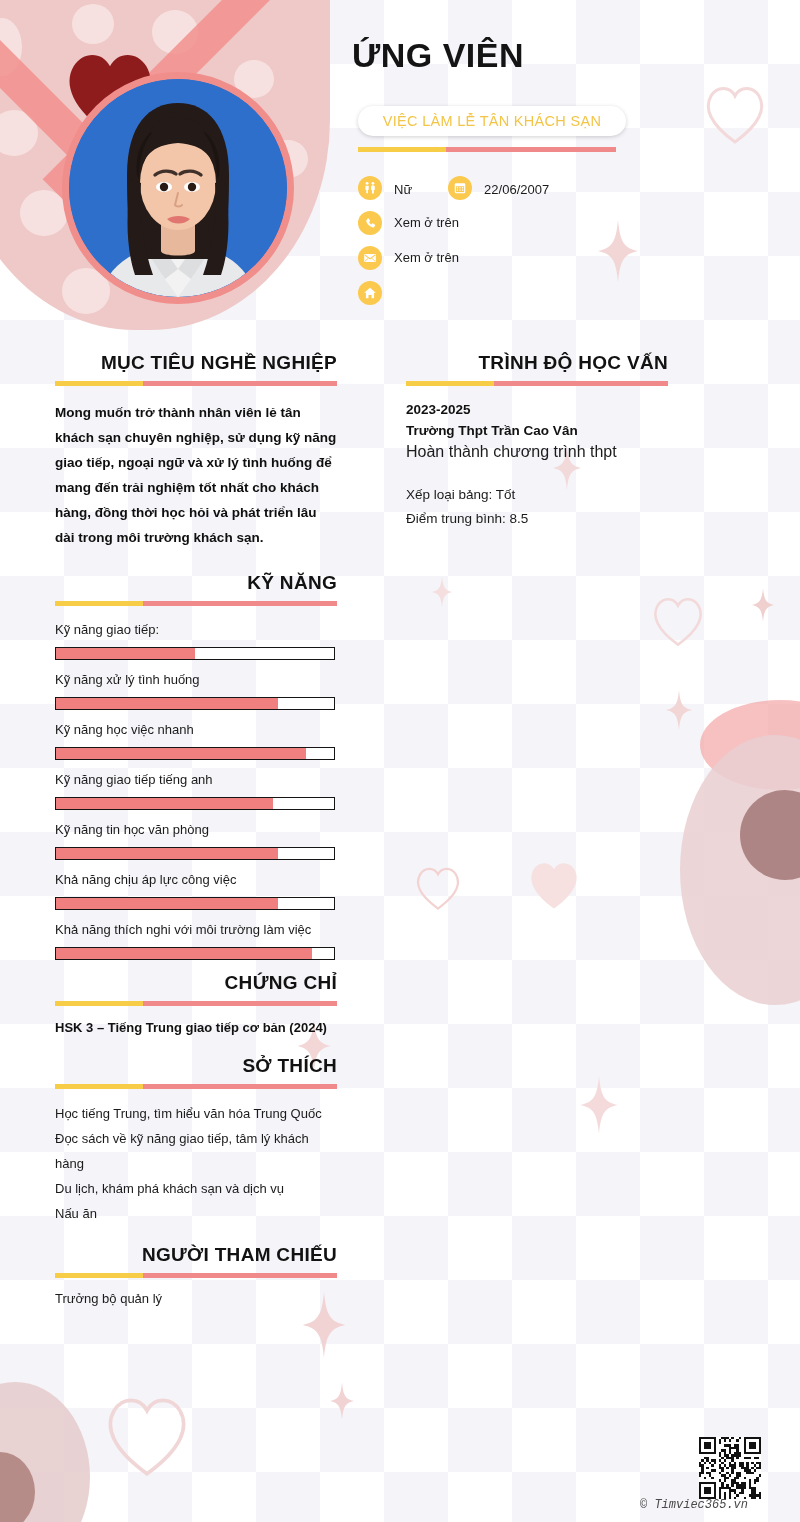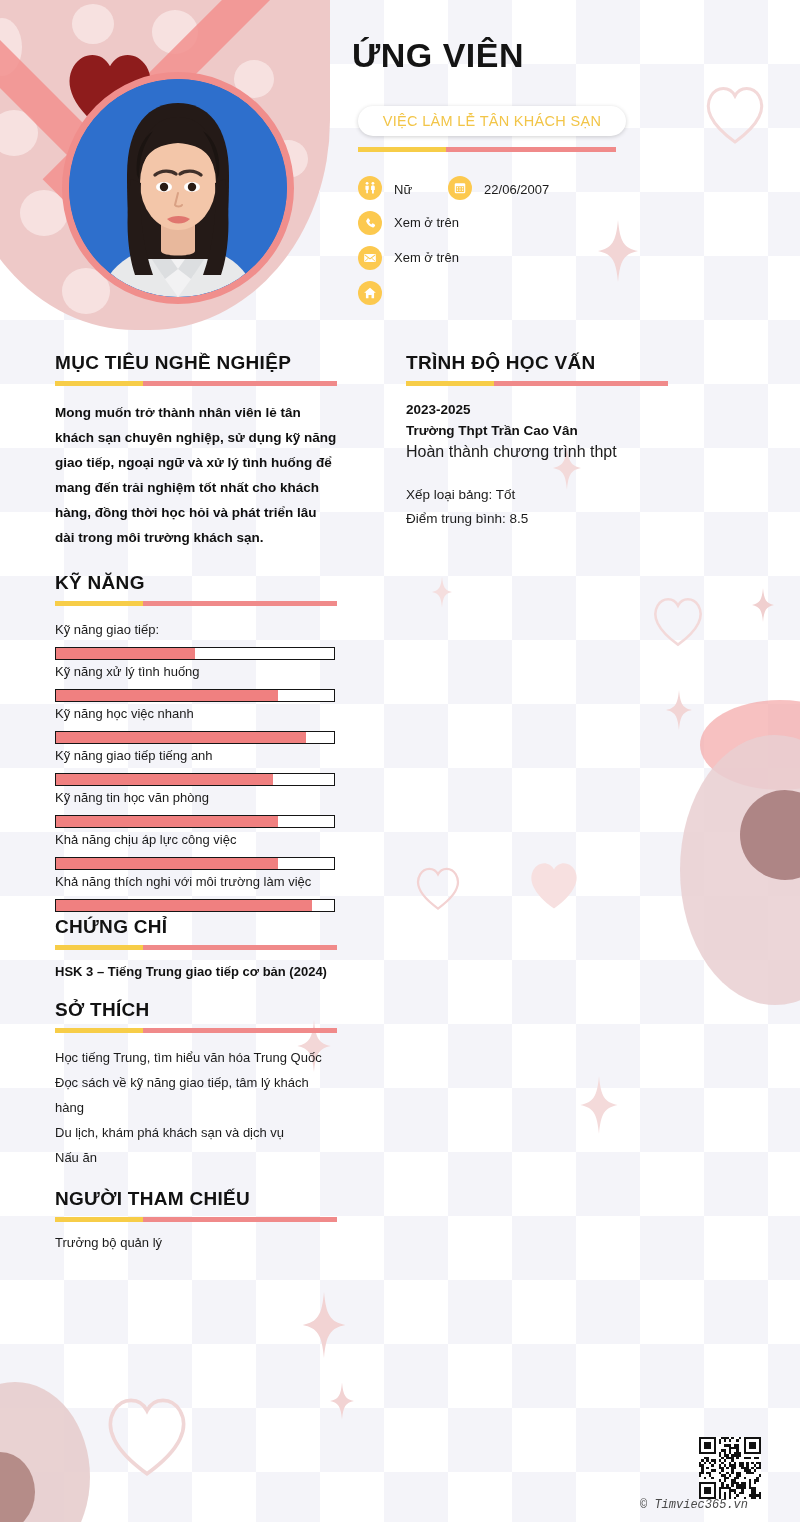--- a/index.html
+++ b/index.html
@@ -154,21 +154,21 @@
   .ctext {
     font-size: 13px; color: #1b1b1b; line-height: 18px;
     margin-left: 12px; padding-top: 3px; max-width: 230px;
   }
   .crow.pair .second-icon { margin-left: 36px; }
   .crow.pair { align-items: center; text-align: right; }
 
   
   .sec-title {
     font-size: 19px; font-weight: bold; color: #121212;
-    letter-spacing: .3px; white-space: nowrap;
+    letter-spacing: .3px; white-space: nowrap; text-align: right;
   }
   .sec-rule { height: 5px; display: flex; margin-top: 7px; }
   .sec-rule .y { background: #f7cd48; }
   .sec-rule .p { background: #f08a8a; flex: 1; }
 
   .col-left { position: absolute; left: 55px; top: 352px; width: 282px; }
   .col-right { position: absolute; left: 406px; top: 352px; width: 262px; }
 
   .rule-left .y { width: 88px; }
   .rule-right .y { width: 88px; }
@@ -180,21 +180,21 @@
   }
 
   .edu-block { margin-top: 16px; }
   .edu-years { font-size: 13.5px; font-weight: bold; color: #111; }
   .edu-school { font-size: 13.5px; font-weight: bold; color: #111; margin-top: 6px; }
   .edu-desc { font-size: 16px; color: #1b1b1b; margin-top: 5px; }
   .edu-extra { font-size: 13.5px; color: #1b1b1b; margin-top: 22px; line-height: 24px; }
 
   
   .skills-wrap { margin-top: 16px; }
-  .skill { margin-bottom: 4px; }
+  .skill { margin-bottom: 12px; }
   .skill-label { font-size: 13px; color: #1b1b1b; margin-bottom: 10px; }
   .bar {
     width: 280px; height: 13px;
     border: 1.5px solid #151515;
     background: #ffffff;
   }
   .bar-fill { height: 100%; background: #f08080; }
 
   
   .cert-text { margin-top: 14px; font-size: 13px; font-weight: bold; color: #111; }

